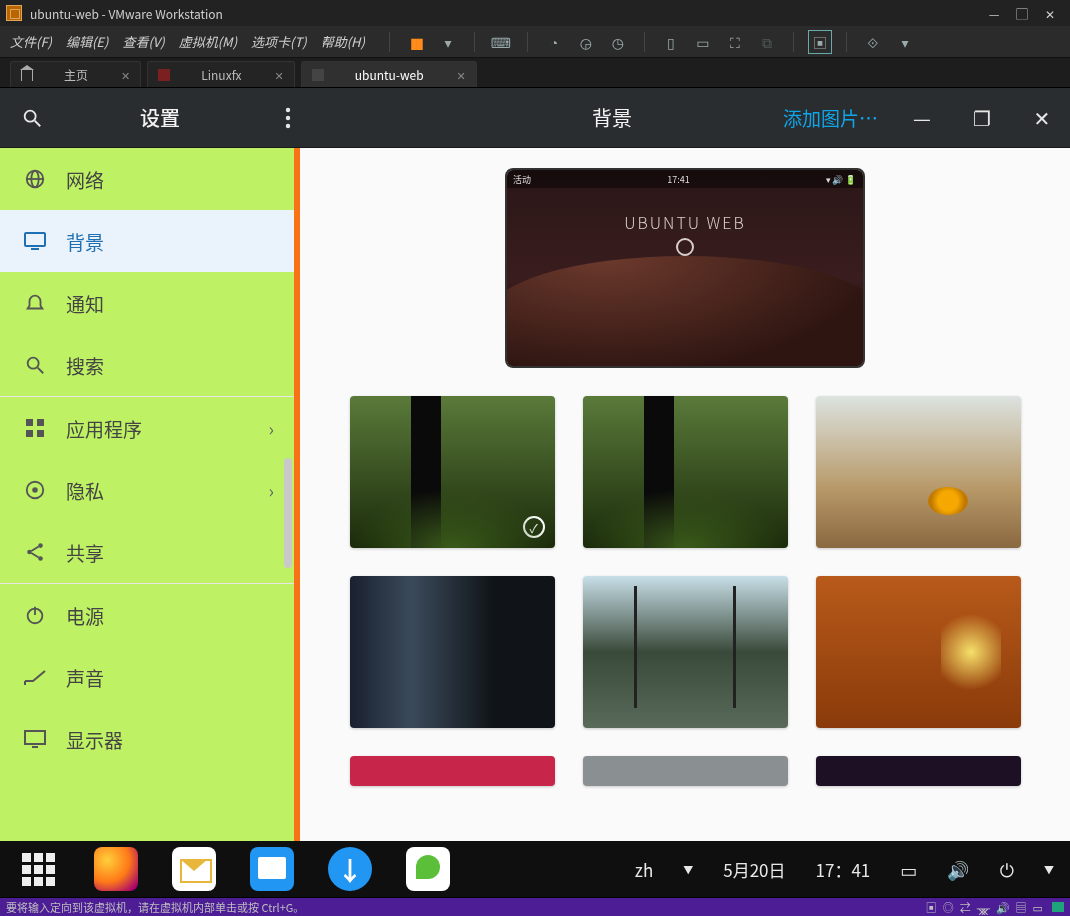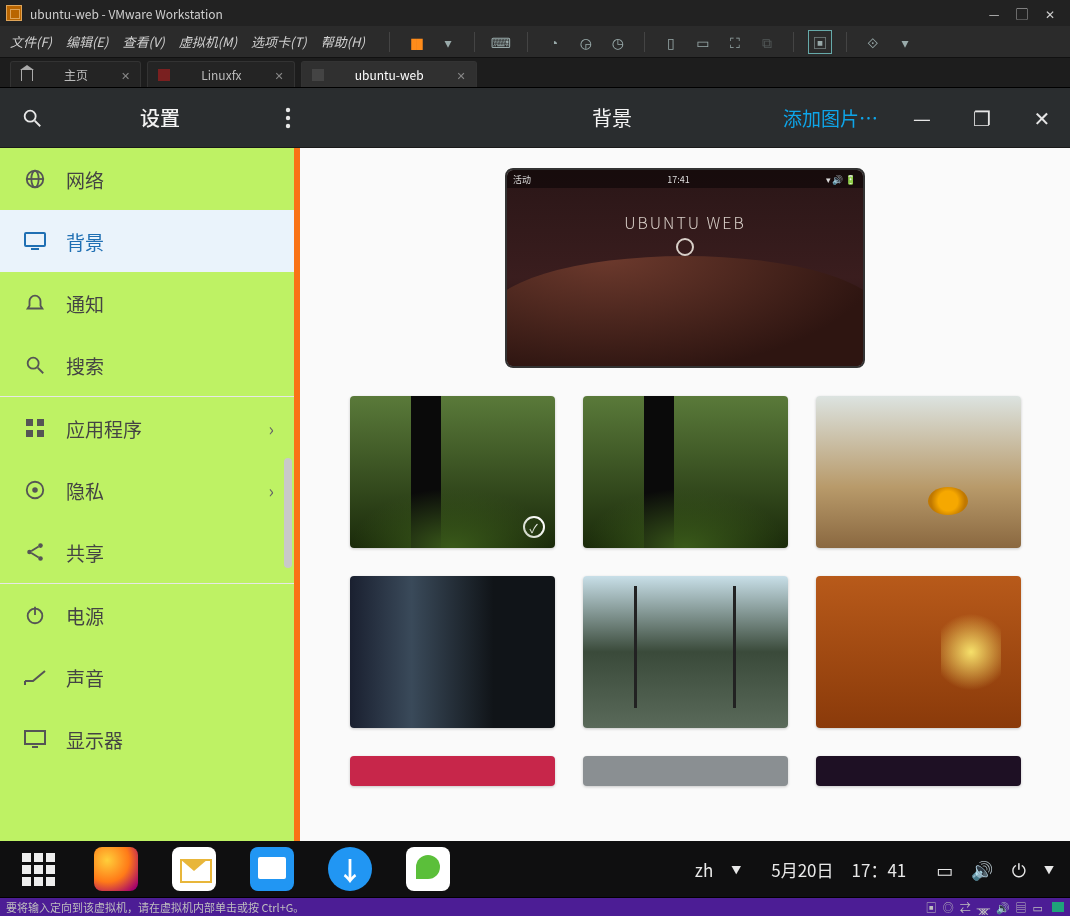--- a/index.html
+++ b/index.html
@@ -86,21 +86,21 @@
 .appicon.mail{background:#fff;}
 .appicon.mail::after{content:"";position:absolute;width:28px;height:20px;border:2px solid #e8b63a;top:12px;left:8px;}
 .appicon.mail::before{content:"";position:absolute;left:8px;top:12px;border-left:14px solid transparent;border-right:14px solid transparent;border-top:12px solid #e8b63a;}
 .appicon.files{background:#2196f3;}
 .appicon.files::after{content:"";position:absolute;left:8px;top:10px;width:28px;height:22px;background:#fff;border-radius:2px;}
 .appicon.dl{background:#2196f3;border-radius:50%;}
 .appicon.dl::after{content:"↓";color:#fff;font-size:26px;font-weight:bold;}
 .appicon.wa{background:#fff;}
 .appicon.wa::after{content:"";position:absolute;left:10px;top:8px;width:24px;height:24px;background:#5bbf3a;border-radius:50% 50% 50% 0;}
 .panel-spacer{flex:1;}
-.panel-seg{display:flex;align-items:center;gap:18px;font-size:17px;}
+.panel-seg{display:flex;align-items:center;gap:30px;font-size:17px;}
 .panel-seg .tri{font-size:10px;}
 .panel-icn{font-size:18px;cursor:pointer;}
 
 
 .vmware-status { height:18px; background:#4c1d95; color:#bfbfbf; font-size:11px; display:flex; align-items:center; padding:0 6px;}
 .vmware-status .spacer{flex:1;}
 .vmware-status .sic{margin:0 3px; font-size:11px;}
 .vmware-status .greenbar{width:12px;height:10px;background:#1fa37a;margin-left:6px;}
 
 svg{display:block;}

